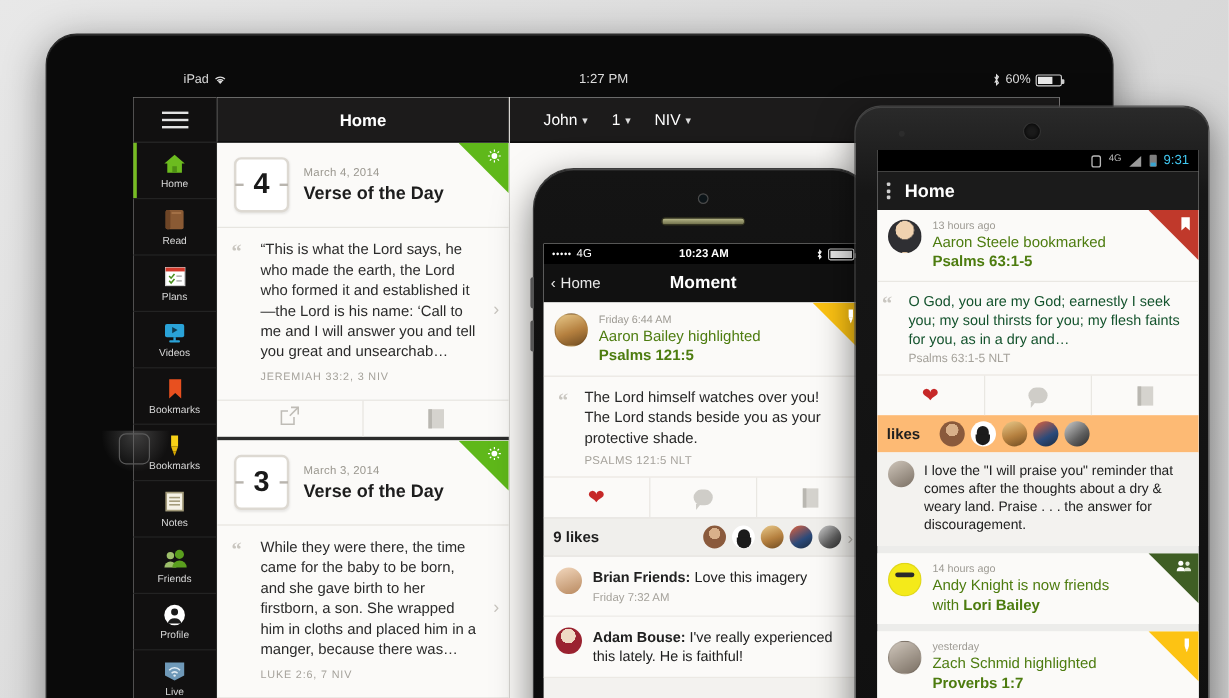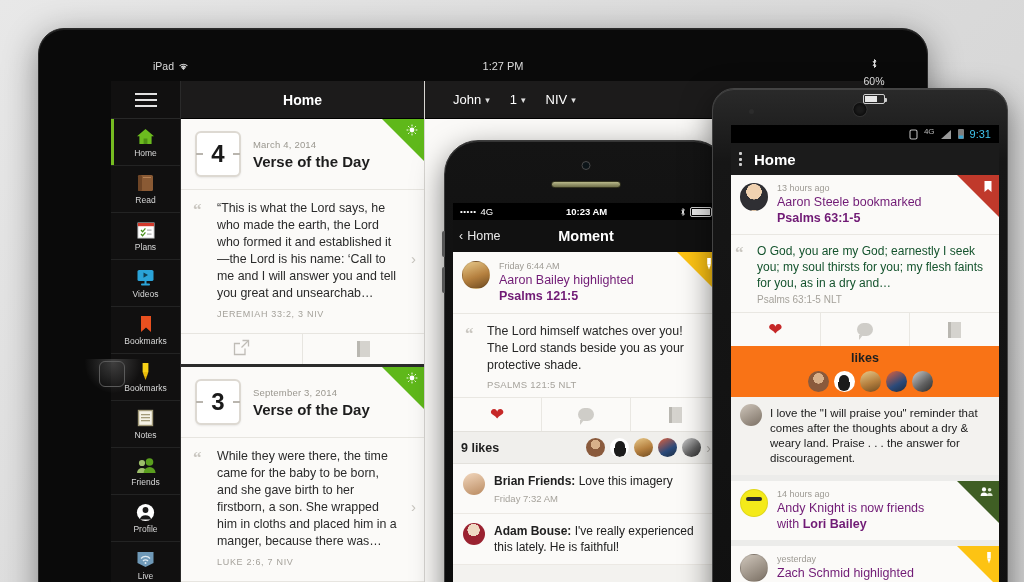--- a/index.html
+++ b/index.html
@@ -28,21 +28,21 @@
     position: absolute; left: 46px; top: 330px; width: 56px; height: 34px;
     background: radial-gradient(ellipse at 50% 10%, rgba(120,120,120,.45), rgba(0,0,0,0) 72%);
     border-radius: 0 0 40px 40px; z-index: 3;
   }
   .ipad-status {
     position: absolute; left: 70px; right: 30px; top: 29px; height: 17px;
     color: #dcdcdc; font-size: 10.5px; line-height: 17px; z-index: 5;
   }
   .ipad-status .left { position: absolute; left: 44px; display: flex; align-items: center; gap: 4px; }
   .ipad-status .mid { position: absolute; left: 0; right: 0; text-align: center; font-size: 11px; }
-  .ipad-status .right { position: absolute; right: 12px; display: flex; align-items: center; gap: 4px; flex-direction: column; }
+  .ipad-status .right { position: absolute; right: 12px; display: flex; align-items: center; gap: 4px; }
   .batt { width: 22px; height: 10px; border: 1px solid #cfcfcf; border-radius: 2px; position: relative; display:inline-block; }
   .batt::after { content:''; position:absolute; right:-3px; top:3px; width:2px; height:4px; background:#cfcfcf; border-radius:0 1px 1px 0;}
   .batt > i { position:absolute; left:1px; top:1px; bottom:1px; width:60%; background:#e8e8e8; display:block; }
 
   
   .ipad-screen {
     position: absolute; left: 72px; top: 52px; width: 772px; height: 548px;
     background: #f2f1ee; overflow: hidden;
   }
   .ipad-sidebar {
@@ -124,21 +124,21 @@
   .ip-status .t { flex:1; text-align:center; font-weight:600;}
   .ip-status .r { display:flex; align-items:center; gap:4px;}
   .ip-nav { height: 32px; background:#111; color:#fff; display:flex; align-items:center; position:relative; }
   .ip-back { display:flex; align-items:center; gap:4px; padding-left:6px; font-size:12.5px; color:#e9e9e9;}
   .ip-title { position:absolute; left:0; right:0; text-align:center; font-size:14.5px; font-weight:700; pointer-events:none;}
 
   .mcard { background:#fbfaf8; position:relative; overflow:hidden; }
   .mcard-head { display:flex; gap:9px; padding:9px 10px 9px 9px; align-items:flex-start; position:relative;}
   .avatar { width:28px; height:28px; border-radius:50%; flex:none; background:#cfc9bd; overflow:hidden; position:relative; border:1px solid rgba(0,0,0,.08); }
   .mtime { font-size:9px; color:#9d9a93;}
-  .mline { font-size:12.5px; color:#701a75; margin-top:2px; line-height:15px;}
+  .mline { font-size:12.5px; color:#4d7c0f; margin-top:2px; line-height:15px;}
   .mline b { font-weight:700; }
   .mbody { padding: 9px 12px 7px 12px; border-top:1px solid #e9e7e2; position:relative;}
   .mtext { font-size:12.4px; line-height:17px; color:#272727; padding-left:22px;}
   .mref { font-size:9.5px; color:#a5a29b; padding-left:22px; margin-top:5px; letter-spacing:.3px;}
   .mactions { display:flex; border-top:1px solid #e9e7e2; }
   .mact { flex:1; height:33px; display:flex; align-items:center; justify-content:center; border-right:1px solid #e9e7e2; }
   .mact:last-child{border-right:none;}
   .heart { color:#c62828; font-size:17px; }
   .bubble { width:16px; height:13px; background:#cfcdc8; border-radius:7px; position:relative;}
   .bubble::after{content:'';position:absolute;left:2px;bottom:-4px;border-style:solid;border-width:5px 4px 0 0;border-color:#cfcdc8 transparent transparent transparent;}
@@ -166,21 +166,21 @@
   .an-status { height:18px; background:#000; color:#41c7f0; font-size:11px; display:flex; align-items:center; justify-content:flex-end; gap:5px; padding-right:8px; }
   .an-bar { height:32px; background:#1b1b1b; display:flex; align-items:center; gap:12px; padding-left:8px;}
   .an-ham { display:flex; flex-direction:column; gap:2.5px; }
   .an-ham i { display:block; width:3px; height:3px; background:#cfcfcf; border-radius:1px;}
   .an-title { color:#fff; font-size:15px; font-weight:600;}
   .acard { background:#fbfaf8; position:relative; overflow:hidden; margin-bottom:6px; }
   .acard-head { display:flex; gap:9px; padding:8px 9px; align-items:flex-start; position:relative;}
   .abody { padding: 8px 12px 7px 12px; border-top:1px solid #e9e7e2; position:relative;}
   .atext { font-size:12px; line-height:16px; color:#14532d;}
   .aref { font-size:10px; color:#a5a29b; margin-top:3px;}
-  .a-likes { background:#f97316; display:flex; align-items:center; padding:5px 8px; gap:6px;flex-direction:column;}
+  .a-likes { background:#fdba74; display:flex; align-items:center; padding:5px 8px; gap:6px;}
   .acomment { background:#f3f2ef; padding:7px 9px 9px 9px; display:flex; gap:8px;}
 
   
   .av-a { background: radial-gradient(circle at 50% 35%, #d8b08a 0 30%, #8a5a3c 31% 100%); }
   .av-b { background:#fff; }
   .av-b::after{content:'';position:absolute;left:50%;top:52%;transform:translateX(-50%);width:12px;height:9px;background:#1b1b1b;border-radius:0 0 6px 6px;}
   .av-b::before{content:'';position:absolute;left:50%;top:18%;transform:translateX(-50%);width:10px;height:8px;background:#1b1b1b;border-radius:5px 5px 0 0;}
   .av-c { background: linear-gradient(160deg,#e8c98a,#b5803f 55%,#6f4b20); }
   .av-d { background: linear-gradient(150deg,#e2613c,#2b4a7a 60%,#1c2b3e); }
   .av-e { background: linear-gradient(140deg,#cfcfcf,#5f5f5f 60%,#2a2a2a); }
@@ -410,21 +410,21 @@
                         <path d="M8.6 8.6 L9.8 9.8"></path>
                         <path d="M9.8 2.2 L8.6 3.4"></path>
                         <path d="M3.4 8.6 L2.2 9.8"></path>
                       </g>
                     </svg>
                 </span>
               </div>
               <div class="vcard-head">
                 <div class="daybox">3</div>
                 <div>
-                  <div class="vcard-date">September 3, 2014</div>
+                  <div class="vcard-date">March 3, 2014</div>
                   <div class="vcard-title">Verse of the Day</div>
                 </div>
               </div>
               <div class="vcard-body">
                 <span class="quote-mark">“</span>
                 <div class="vtext">While they were there, the time came for the baby to be born, and she gave birth to her firstborn, a son. She wrapped him in cloths and placed him in a manger, because there was…</div>
                 <div class="vref">LUKE 2:6, 7 NIV</div>
                 <span class="chev-r">›</span>
               </div>
               <div class="vcard-actions">

